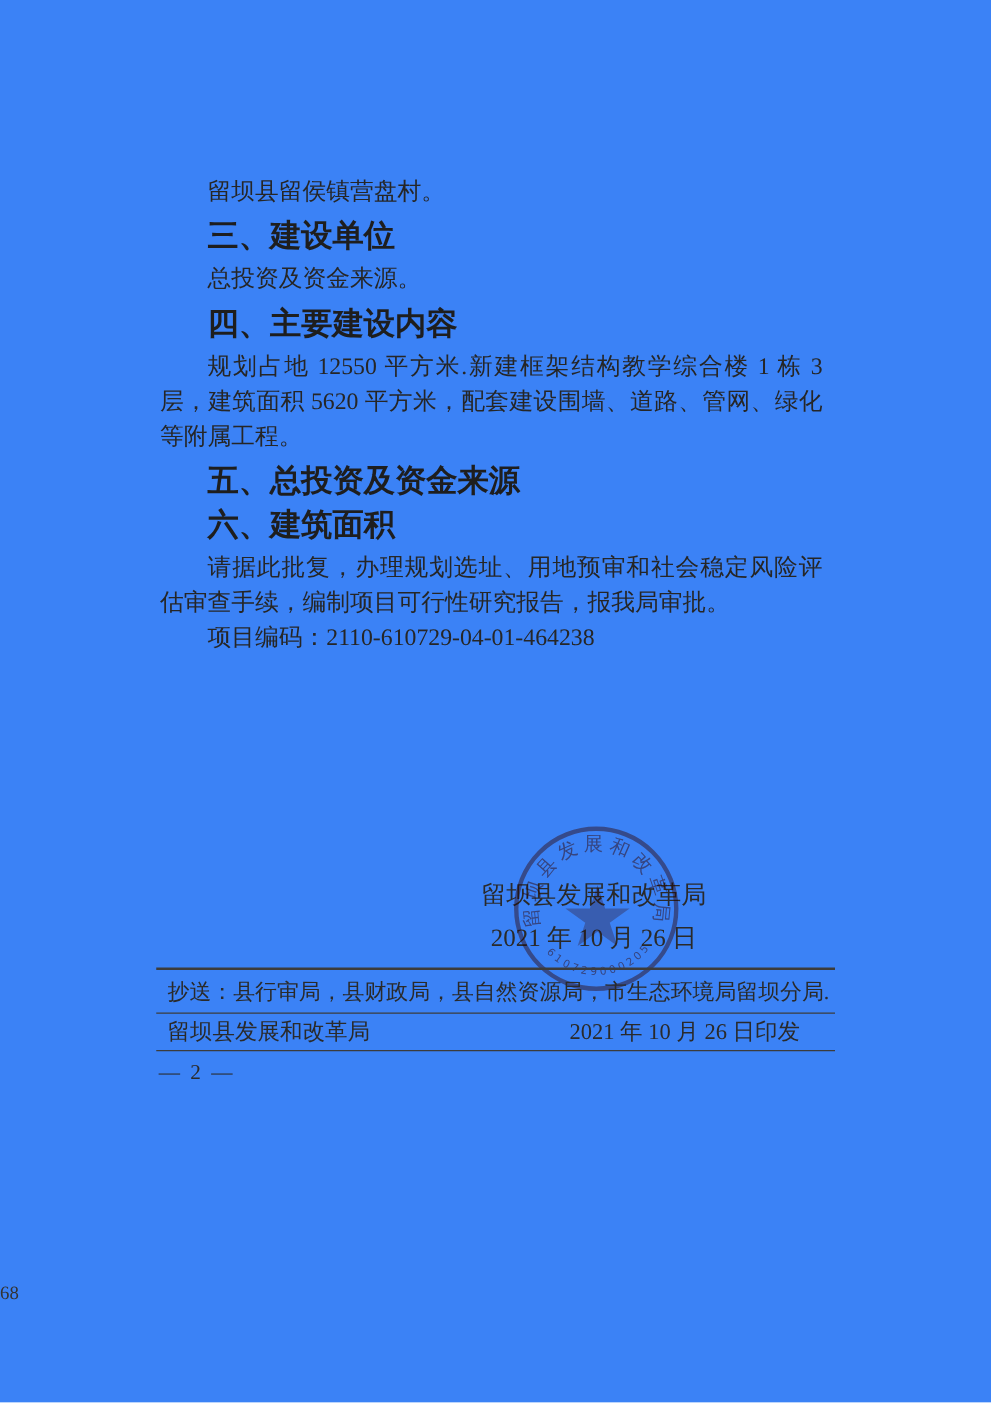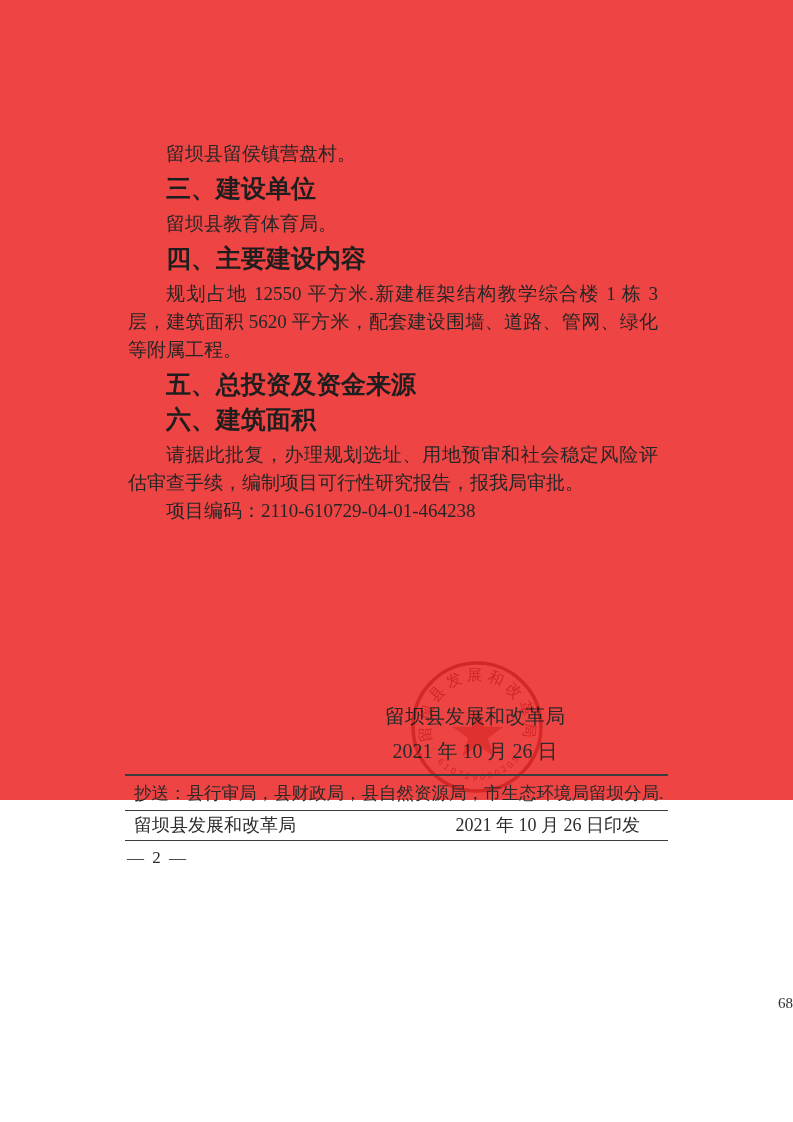--- a/index.html
+++ b/index.html
@@ -6,22 +6,22 @@
     margin: 0;
     padding: 0;
     background: #ffffff;
     width: 793px;
     height: 1122px;
     overflow: hidden;
   }
   .page {
     position: relative;
     width: 793px;
-    height: 800px;
-    background: #ef4444;
+    height: 1122px;
+    background: #3b82f6;
     font-family: "Liberation Serif", "DejaVu Serif", serif;
     color: #262626;
   }
   
   .doc-body {
     position: absolute;
     left: 128px;
     top: 140px;
     width: 530px;
     font-size: 19px;
@@ -113,37 +113,37 @@
   }
   .page-num {
     margin-top: 7px;
     padding-left: 2px;
     font-size: 17px;
     letter-spacing: 2px;
   }
   
   .outer-num {
     position: absolute;
-    top: 995px;
+    top: 1027px;
     left: 0;
     width: 100%;
-    text-align: right;
+    text-align: left;
     font-size: 15px;
     color: #333333;
   }
 </style>
 </head>
 <body>
 
 <div class="page">
 
   <main class="doc-body">
     <p class="para">留坝县留侯镇营盘村。</p>
     <h3 class="heading">三、建设单位</h3>
-    <p class="para">留坝县教育体育局。</p>
+    <p class="para">总投资及资金来源。</p>
     <h3 class="heading">四、主要建设内容</h3>
     <p class="para">规划占地 12550 平方米.新建框架结构教学综合楼 1 栋 3 层，建筑面积 5620 平方米，配套建设围墙、道路、管网、绿化等附属工程。</p>
     <h3 class="heading">五、总投资及资金来源</h3>
     <h3 class="heading">六、建筑面积</h3>
     <p class="para">请据此批复，办理规划选址、用地预审和社会稳定风险评估审查手续，编制项目可行性研究报告，报我局审批。</p>
     <p class="para">项目编码：2110-610729-04-01-464238</p>
   </main>
 
   <div class="signature">
     <div class="sig-agency">留坝县发展和改革局</div>

